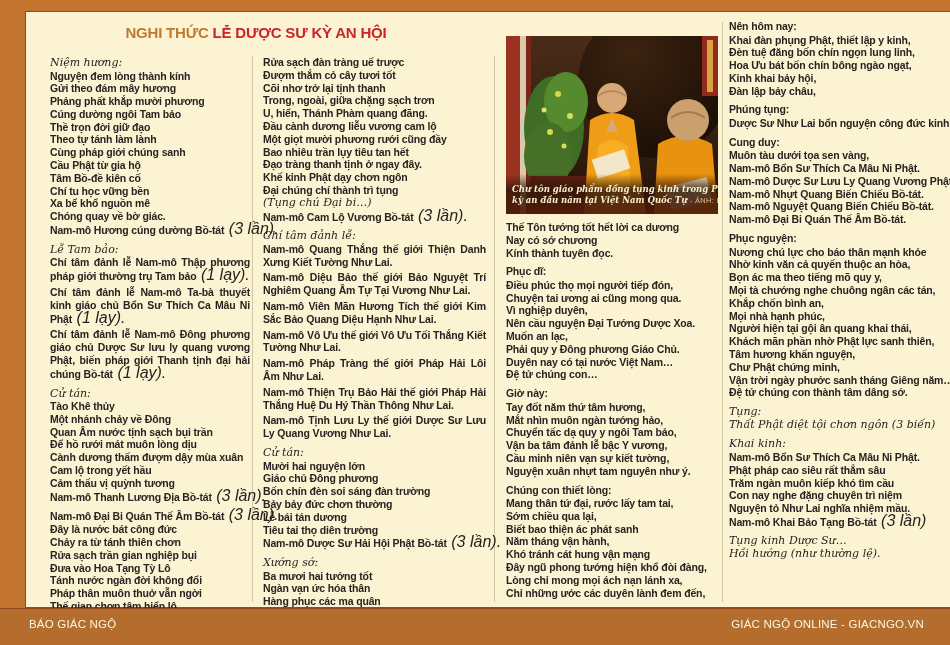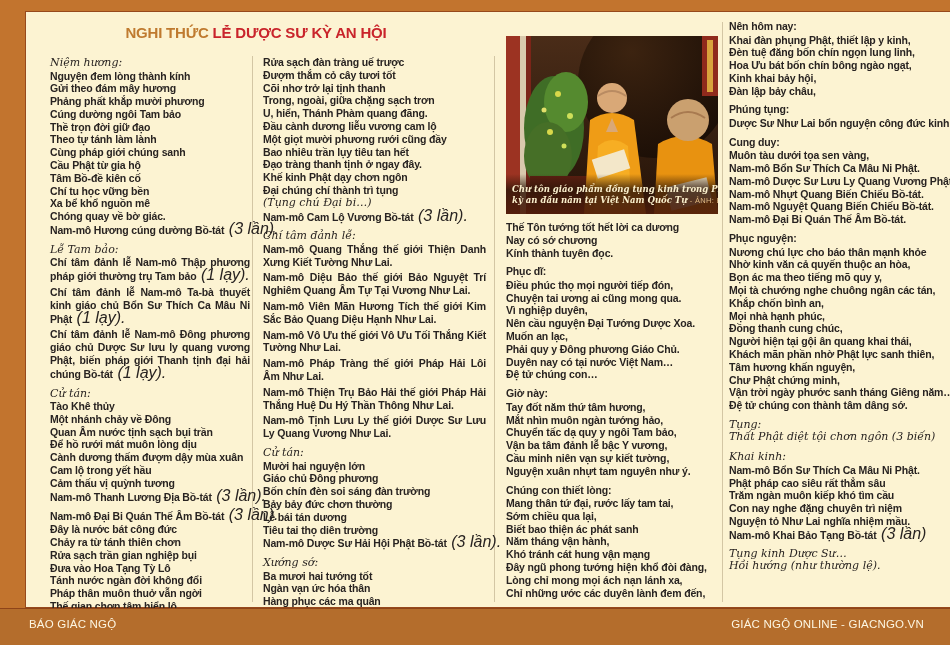--- a/index.html
+++ b/index.html
@@ -280,21 +280,20 @@
         <div class="line">Nam-mô Đại Bi Quán Thế Âm Bồ-tát.</div>
       </div>
       <div class="section">
         <div class="sec-header bold">Phục nguyện:</div>
         <div class="line">Nương chú lực cho báo thân mạnh khỏe</div>
         <div class="line">Nhờ kinh văn cả quyến thuộc an hòa,</div>
         <div class="line">Bọn ác ma theo tiếng mõ quy y,</div>
         <div class="line">Mọi tà chướng nghe chuông ngân các tán,</div>
         <div class="line">Khắp chốn bình an,</div>
         <div class="line">Mọi nhà hạnh phúc,</div>
-        <div class="line">Đồng thanh cung chúc,</div>
         <div class="line">Người hiện tại gội ân quang khai thái,</div>
         <div class="line">Khách mãn phần nhờ Phật lực sanh thiên,</div>
         <div class="line">Tâm hương khấn nguyện,</div>
         <div class="line">Chư Phật chứng minh,</div>
         <div class="line">Vận trời ngày phước sanh tháng Giêng năm…</div>
         <div class="line">Đệ tử chúng con thành tâm dâng sớ.</div>
       </div>
       <div class="section">
         <div class="sec-header italic">Tụng:</div>
         <div class="line it">Thất Phật diệt tội chơn ngôn (3 biến)</div>

